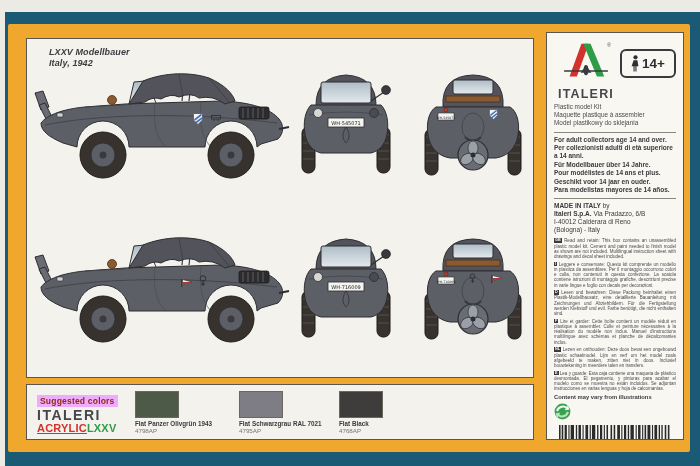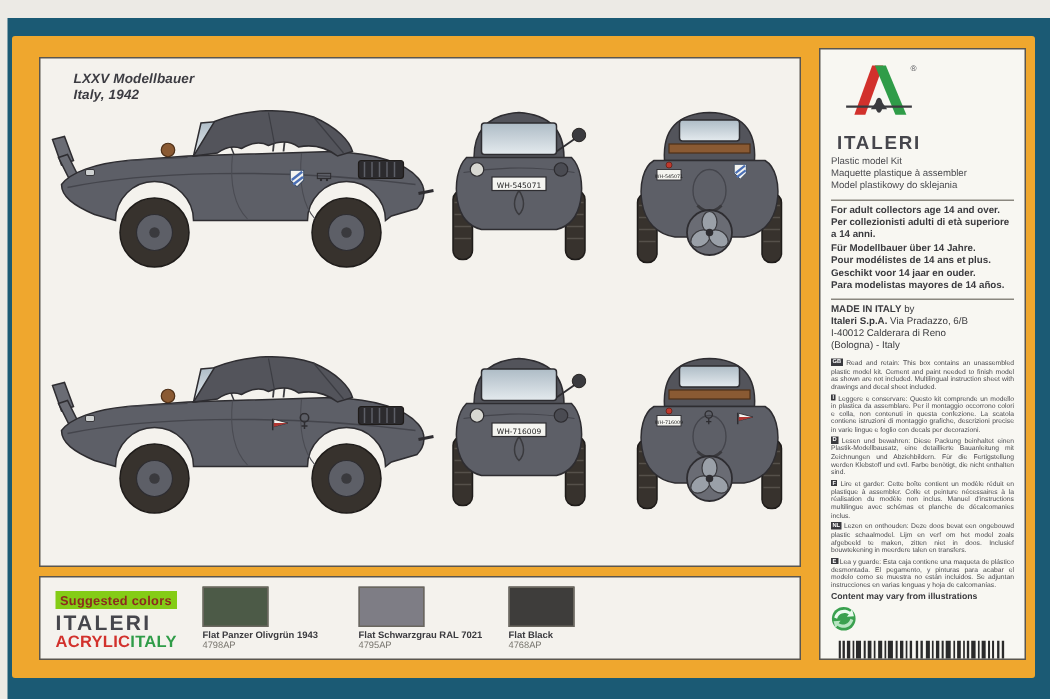--- a/index.html
+++ b/index.html
@@ -17,25 +17,25 @@
   .panel-colors{left:26px;top:384px;width:506px;height:54px;}
   .panel-info{left:546px;top:32px;width:136px;height:406px;background:#f8f7f2;overflow:hidden;}
 
   
   .caption{position:absolute;font-style:italic;font-weight:bold;color:#3c3c42;
            font-size:9px;line-height:10.5px;letter-spacing:.1px;}
   .veh{position:absolute;}
 
   
   .sc-brand{position:absolute;left:10px;top:5px;width:120px;}
-  .sc-header{display:inline-block;background:#84cc16;color:#8c2b1e;font-weight:bold;
+  .sc-header{display:inline-block;background:#f0abfc;color:#8c2b1e;font-weight:bold;
              font-size:8.5px;padding:1px 3px;letter-spacing:.2px;}
   .sc-italeri{font-weight:bold;font-size:14px;color:#46464c;letter-spacing:1.5px;line-height:15px;}
   .sc-acrylic{font-weight:bold;font-size:11px;letter-spacing:.2px;line-height:11px;}
-  .sc-acrylic .red{color:#d2312c;} .sc-acrylic .green{color:#2f9c48;}
+  .sc-acrylic .red{color:#d2312c;text-decoration:underline;} .sc-acrylic .green{color:#2f9c48;}
   .swatch-group{position:absolute;top:6px;}
   .swatch{width:42px;height:25px;border:1px solid #6a675f;}
   .swatch-name{font-weight:bold;font-size:6.3px;color:#3a3a3e;margin-top:2px;white-space:nowrap;}
   .swatch-code{font-size:6.2px;color:#77746d;}
 
   
   .info-inner{padding:7px 7px 0 7px;}
   .logo-row{display:flex;align-items:flex-start;justify-content:space-between;margin-bottom:2px;}
   .logo-block{width:64px;text-align:center;}
   .logo-word{font-weight:bold;font-size:12.5px;color:#46464c;letter-spacing:1.2px;margin-top:1px;}
@@ -267,21 +267,21 @@
     <use href="#sym-pennant" x="68" y="40" width="12" height="8"></use>
     <rect x="15" y="42" width="16" height="7" fill="#f4f4f0" stroke="#2e2d31" stroke-width="0.6"></rect>
     <text class="plate-label" x="23" y="47.5" font-size="3.2" text-anchor="middle">WH-716009</text>
   </svg>
 </div>
 
 <div class="panel panel-colors">
   <div class="sc-brand">
     <span class="sc-header">Suggested colors</span>
     <div class="sc-italeri">ITALERI</div>
-    <div class="sc-acrylic"><span class="red">ACRYLIC</span><span class="green">ITALY</span></div>
+    <div class="sc-acrylic"><span class="red">ACRYLIC</span><span class="green">LXXV</span></div>
   </div>
 
   <div class="swatch-group" style="left:108px">
     <div class="swatch" style="background-color: rgb(76, 90, 71);"></div>
     <div class="swatch-name">Flat Panzer Olivgrün 1943</div>
     <div class="swatch-code">4798AP</div>
   </div>
   <div class="swatch-group" style="left:212px">
     <div class="swatch" style="background-color: rgb(126, 125, 133);"></div>
     <div class="swatch-name">Flat Schwarzgrau RAL 7021</div>
@@ -304,20 +304,27 @@
           <polygon points="27,4 35,4 50,40 42,40" fill="#2f9c48"></polygon>
           <line x1="6" y1="34" x2="54" y2="34" stroke="#3a3a3e" stroke-width="1.6"></line>
           <g fill="#3a3a3e">
             <ellipse cx="30" cy="33" rx="2.6" ry="5.5"></ellipse>
             <polygon points="30,28 24,36 36,36"></polygon>
           </g>
           <circle cx="30" cy="30" r="0.1" fill="none"></circle>
           <text x="53" y="8" font-size="6" fill="#55555a">®</text>
         </svg>
         <div class="logo-word">ITALERI</div>
+      </div>
+      <div class="age-badge">
+        <svg width="9" height="17" viewBox="0 0 9 17">
+          <circle cx="4.5" cy="2.3" r="2.1" fill="#2e2e32"></circle>
+          <path d="M2.6,5.2 h3.8 l1,6 h-1.9 v5.3 h-1.1 v-5.3 h-0.8 v5.3 h-1.1 v-5.3 h-1.9 Z" fill="#2e2e32"></path>
+        </svg>
+        <span class="num">14+</span>
       </div>
     </div>
 
     <div class="kit-line">Plastic model Kit</div>
     <div class="kit-line">Maquette plastique à assembler</div>
     <div class="kit-line">Model plastikowy do sklejania</div>
 
     <hr class="rule">
 
     <div class="age-line">For adult collectors age 14 and over.</div>

